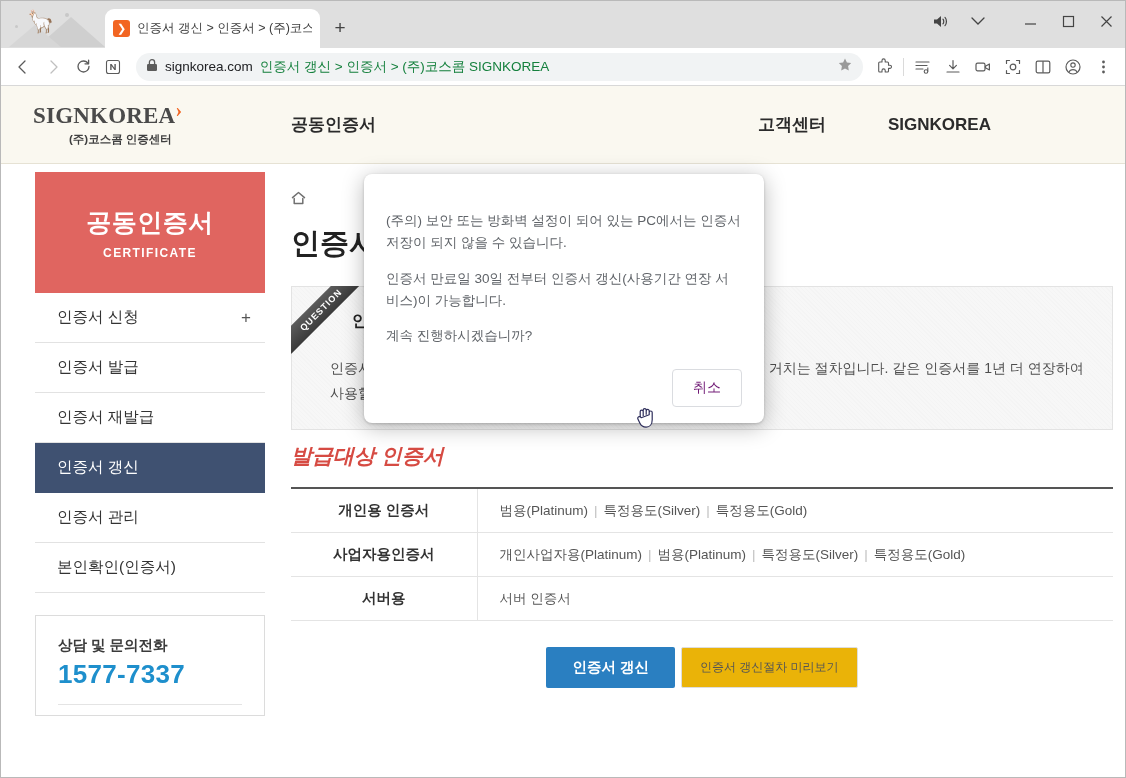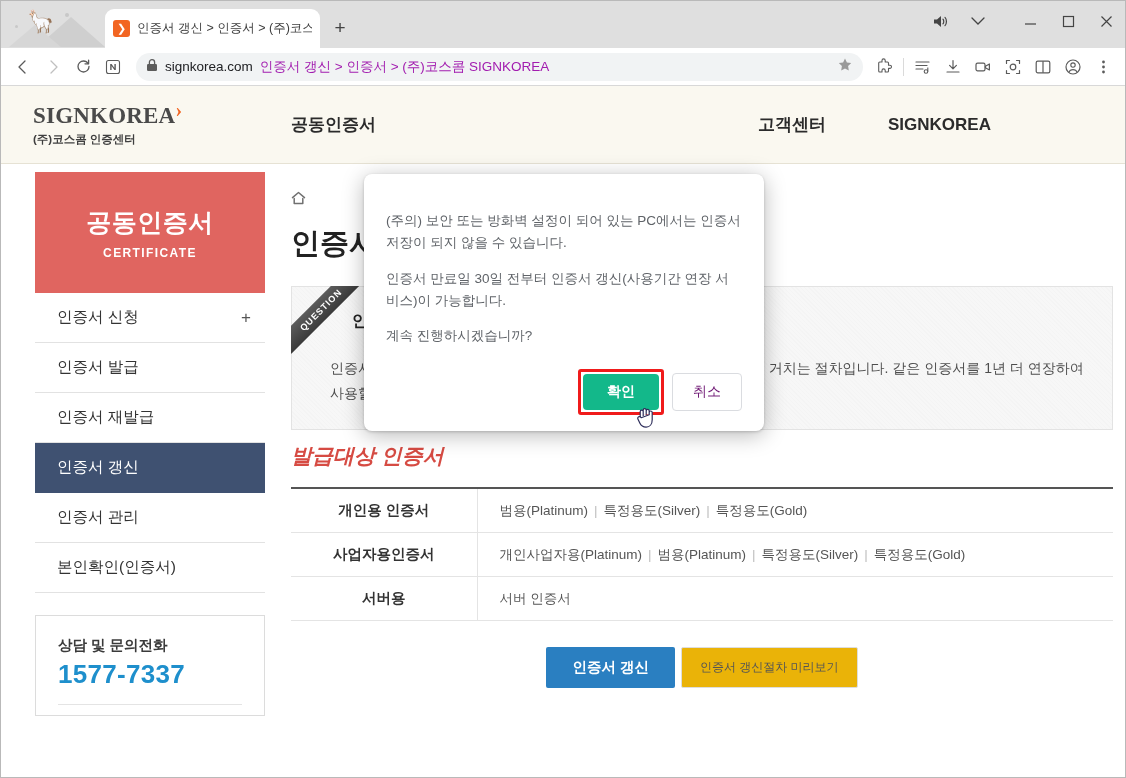--- a/index.html
+++ b/index.html
@@ -89,21 +89,21 @@
   }
   .navbtn.disabled { color: #c0c0c0; }
   #omnibox {
     flex: 1 1 auto; height: 28px; margin: 0 6px 0 8px;
     background: #f1f3f4; border-radius: 14px;
     display: flex; align-items: center; padding: 0 10px; gap: 7px;
     min-width: 0;
   }
   #omnibox .lock { flex: 0 0 auto; color:#5b5b5b; }
   .url-host { font-size: 13.5px; color:#202124; white-space:nowrap; }
-  .url-rest { font-size: 13.5px; color:#a21caf; white-space:nowrap;
+  .url-rest { font-size: 13.5px; color:#15803d; white-space:nowrap;
     overflow:hidden; text-overflow:ellipsis; flex:1 1 auto; }
   #omnibox .star { flex:0 0 auto; color:#9a9a9a; cursor:pointer; }
   .toolicon {
     width: 30px; height: 30px; display:flex; align-items:center;
     justify-content:center; color:#5b5b5b; cursor:pointer; flex:0 0 auto;
   }
   .tool-sep { width:1px; height:18px; background:#dadada; margin:0 4px; flex:0 0 auto; }
 
   
   #page {
@@ -117,21 +117,21 @@
   #site-header {
     height: 78px; background: #faf8f0;
     border-bottom: 1px solid #e6e2d4;
     display: flex; align-items: center;
     position: relative;
   }
   #logo-wrap { margin-left: 32px; width: 250px; }
   .logo-main { font-size: 23px; font-weight: bold; color:#4a4a4a;
      letter-spacing: .2px; font-family:"Liberation Serif", serif; position: relative; display:inline-block;}
   .logo-chev { color:#f26522; font-size: 20px; font-weight: bold; position:relative; top:-6px; }
-  .logo-sub { font-size: 11.5px; color:#3f3f3f; font-weight: bold; margin-top: 3px; }
+  .logo-sub { font-size: 11.5px; color:#3f3f3f; font-weight: bold; margin-top: 3px; margin-left: 36px; }
 
   #site-nav { display:flex; align-items:center; gap: 62px; margin-left: 8px; }
   .nav-item { font-size: 17px; font-weight: bold; color:#2b2b2b; cursor:pointer; white-space: nowrap;}
 
   
   #body-cols { display:flex; align-items: flex-start; }
 
   
   #sidebar { width: 278px; flex: 0 0 278px; padding: 8px 14px 0 34px; }
   #side-hero {
@@ -470,23 +470,20 @@
           <button class="btn-ghost">인증서 갱신절차 미리보기</button>
         </div>
       </div>
     </div>
 
     <div id="dialog">
       <div class="dlg-p">(주의) 보안 또는 방화벽 설정이 되어 있는 PC에서는 인증서 저장이 되지 않을 수 있습니다.</div>
       <div class="dlg-p">인증서 만료일 30일 전부터 인증서 갱신(사용기간 연장 서비스)이 가능합니다.</div>
       <div class="dlg-p">계속 진행하시겠습니까?</div>
       <div id="dlg-actions">
-        <div id="ok-highlight">
-          <button id="btn-ok">확인</button>
-        </div>
         <button id="btn-cancel">취소</button>
       </div>
     </div>
 
     <div id="cursor">
       <svg width="24" height="28" viewBox="0 0 24 28">
         <path d="M5.2 13.4V7.6a1.5 1.5 0 013 0v4.4m0-1.1V6.2a1.5 1.5 0 013 0v4.5m0-.6V6.9a1.5 1.5 0 013 0v4.2m0-.4V8.5a1.5 1.5 0 013 0v7.2c0 4.2-2.3 7.4-6.1 7.4-3.4 0-5.1-1.5-6.3-4.1l-1.9-4.1c-.5-1.1.1-2.1 1.2-2.3 1-.2 1.6.3 2.1 1.1z" fill="#ffffff" stroke="#2d2d5a" stroke-width="1.2" stroke-linejoin="round"></path>
       </svg>
     </div>
 

